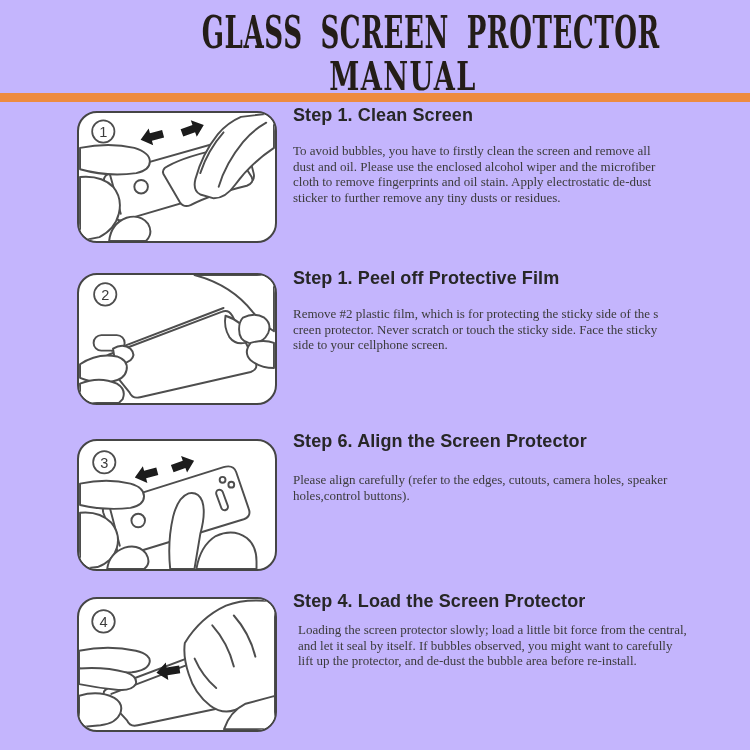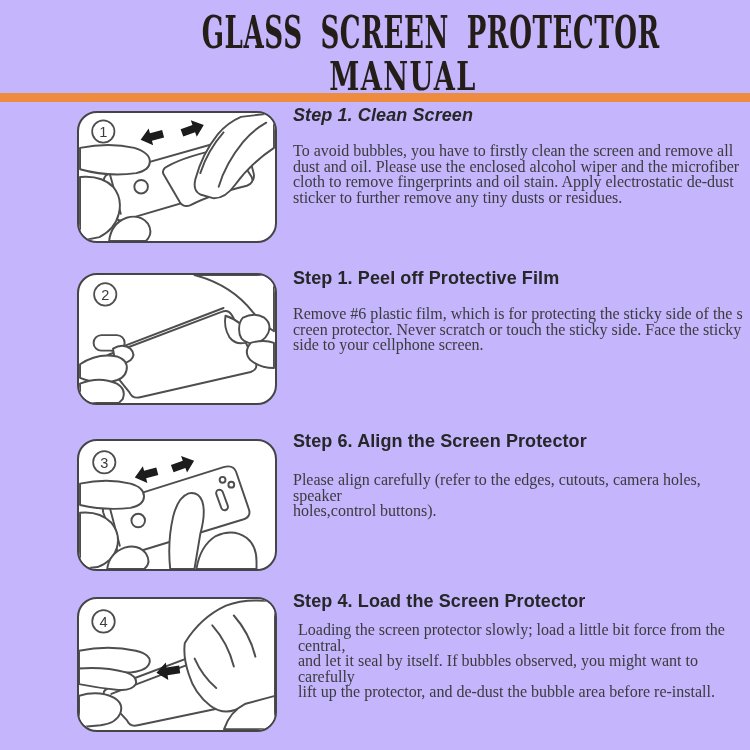--- a/index.html
+++ b/index.html
@@ -29,21 +29,21 @@
     border:2px solid #454545; border-radius:20px; background:#fff; overflow:hidden;
   }
   .illus-box svg { display:block; width:100%; height:100%; }
   .step-heading {
     position:absolute; left:293px; width:440px;
     font-family:"Liberation Sans", sans-serif; font-weight:bold; font-size:18px;
     line-height:24px; color:#272727; letter-spacing:0.1px;
   }
   .step-body {
     position:absolute; left:293px; width:455px;
-    font-family:"Liberation Serif", serif; font-size:16px; line-height:15.5px;
+    font-family:"Liberation Serif", serif; font-size:13px; line-height:15.5px;
     color:#3b3b3b; white-space:pre-line;
   }
   .lineart { stroke:#4e4e4e; stroke-width:2; fill:none; stroke-linecap:round; stroke-linejoin:round; }
   .badge-circle { fill:#ffffff; stroke:#4e4e4e; stroke-width:1.8; }
   .badge-num {
     font-family:"Liberation Sans", sans-serif; font-size:15px; fill:#3c3c3c;
     text-anchor:middle; stroke:none;
   }
   .arrow { fill:#1c1c1c; stroke:none; }
 </style>
@@ -90,21 +90,21 @@
         <path class="arrow" transform="translate(88,30) rotate(165)" d="M0,5 L13,5 L13,0 L24,9 L13,18 L13,13 L0,13 Z"></path>
         <path class="arrow" transform="translate(102,12) rotate(-20)" d="M0,5 L13,5 L13,0 L24,9 L13,18 L13,13 L0,13 Z"></path>
       </g>
 
       <g>
         <circle class="badge-circle" cx="24" cy="19" r="11.5"></circle>
         <text class="badge-num" x="24" y="24.5">1</text>
       </g>
     </svg>
   </div>
-  <div class="step-heading" style="top:103px;font-style:italic;">Step 1. Clean Screen</div>
+  <div class="step-heading" style="top:103px;">Step 1. Clean Screen</div>
   <div class="step-body" style="top:143px;">To avoid bubbles, you have to firstly clean the screen and remove all
 dust and oil. Please use the enclosed alcohol wiper and the microfiber
 cloth to remove fingerprints and oil stain. Apply electrostatic de-dust
 sticker to further remove any tiny dusts or residues.</div>
 
   <div class="illus-box" style="top:273px;">
     <svg viewBox="0 0 200 132">
       <g class="lineart">
 
         <g>
@@ -135,21 +135,21 @@
           <path fill="#fff" d="M0,112 Q20,104 38,112 Q48,118 44,128 L40,132 L0,132 Z"></path>
         </g>
       </g>
       <g>
         <circle class="badge-circle" cx="26" cy="20" r="11.5"></circle>
         <text class="badge-num" x="26" y="25.5">2</text>
       </g>
     </svg>
   </div>
   <div class="step-heading" style="top:266px;">Step 1. Peel off Protective Film</div>
-  <div class="step-body" style="top:306px;">Remove #6 plastic film, which is for protecting the sticky side of the s
+  <div class="step-body" style="top:306px;">Remove #2 plastic film, which is for protecting the sticky side of the s
 creen protector. Never scratch or touch the sticky side. Face the sticky
 side to your cellphone screen.</div>
 
   <div class="illus-box" style="top:439px;">
     <svg viewBox="0 0 200 132">
       <g class="lineart">
 
         <g>
           <path fill="#fff" d="M30,64 L148,27 Q158,24 161,32 L174,70 Q177,78 168,81 L50,117 Q41,120 38,112 L24,74 Q22,67 30,64 Z"></path>
           <path d="M30,66 L41,108"></path>

